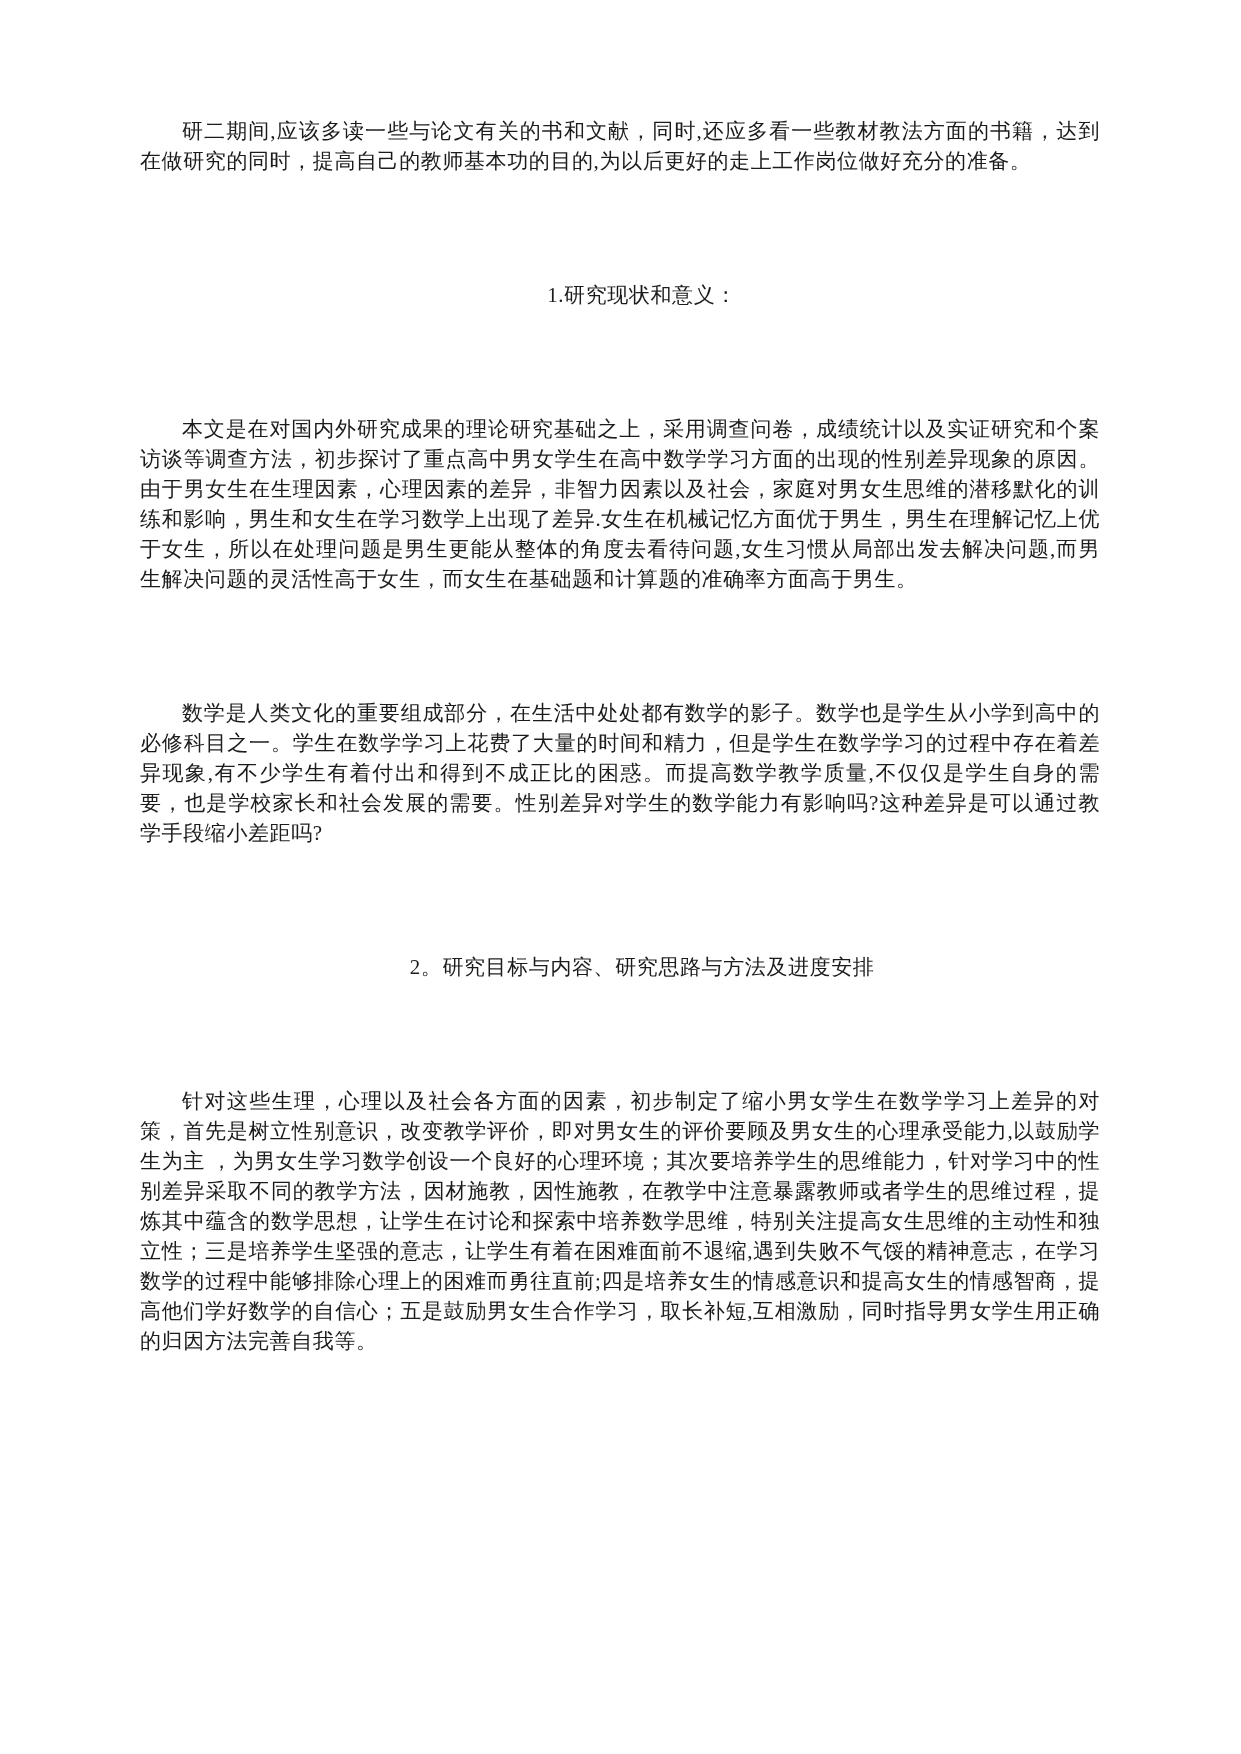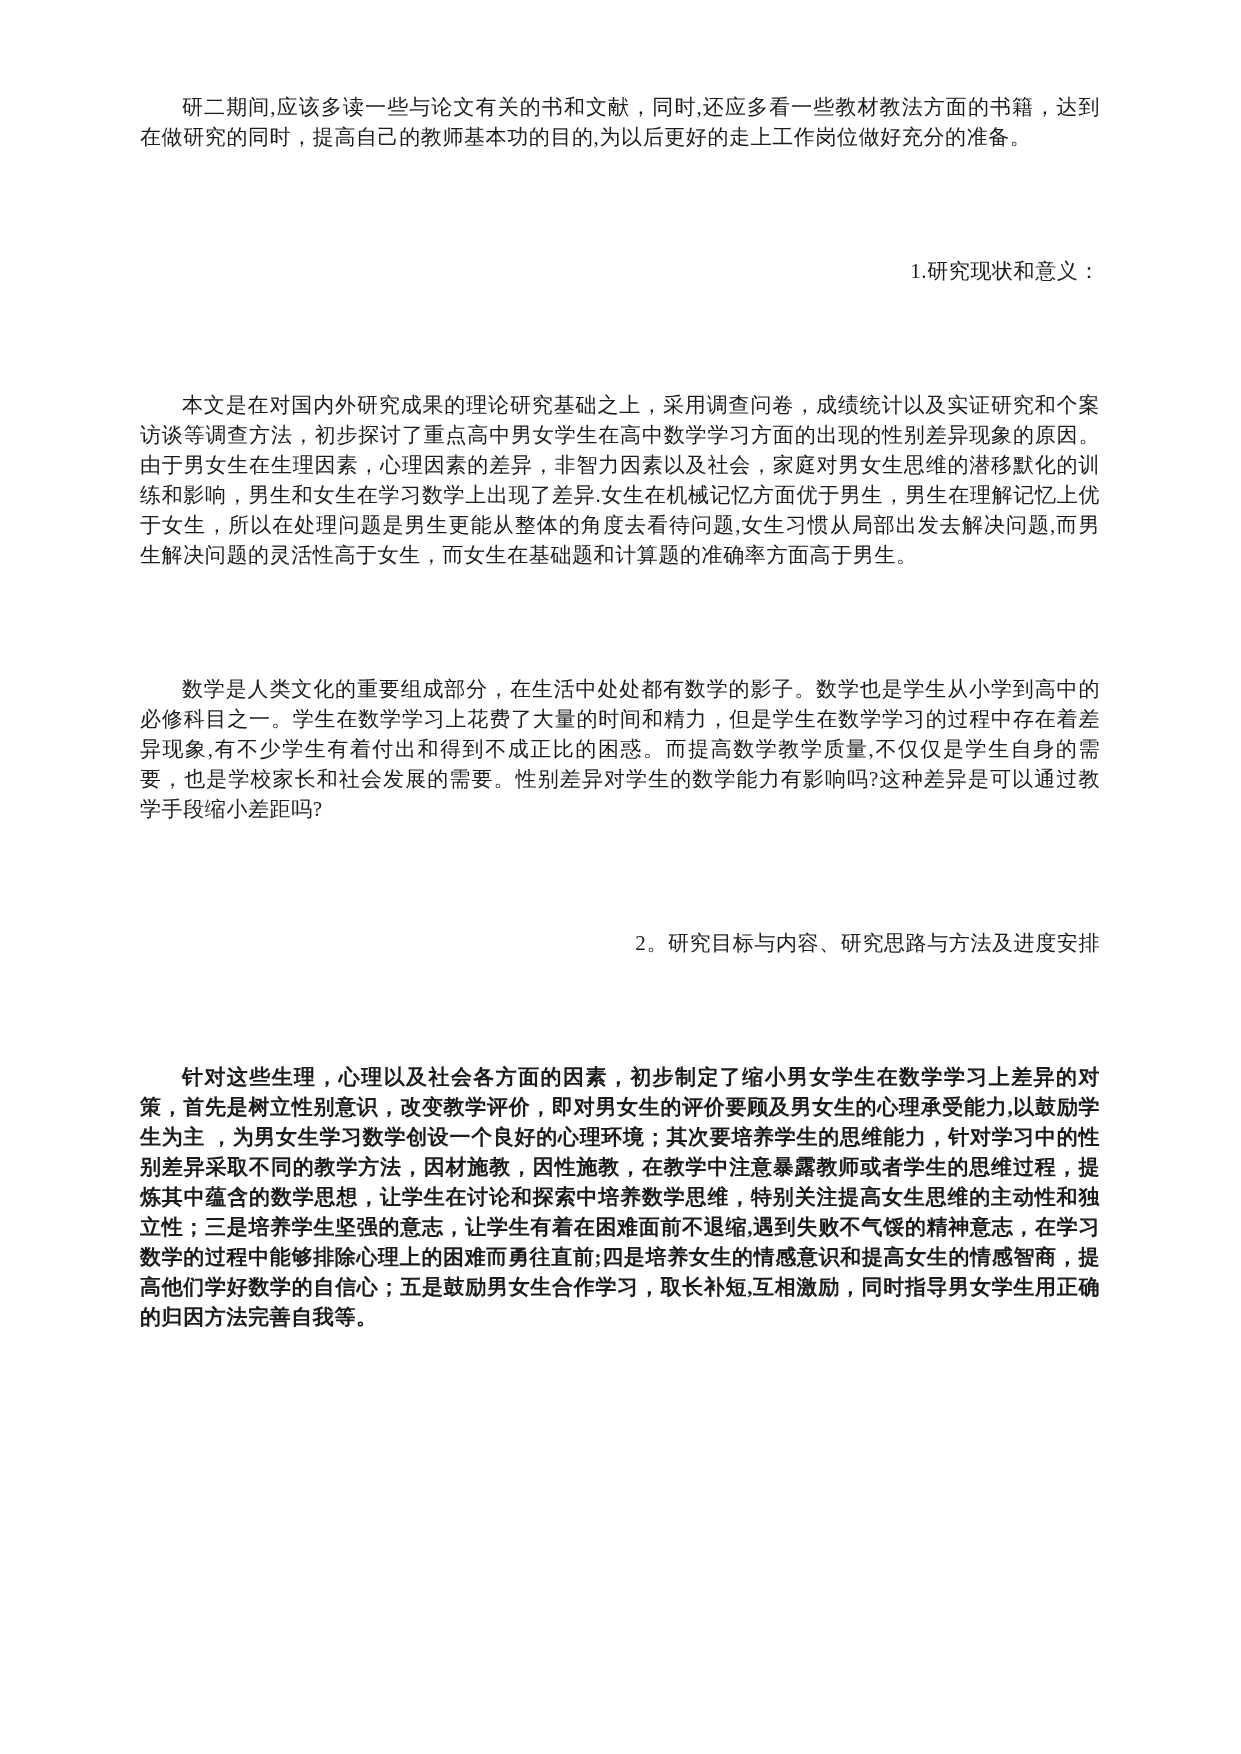--- a/index.html
+++ b/index.html
@@ -7,41 +7,40 @@
     padding: 0;
     background: #ffffff;
   }
   .page {
     position: relative;
     width: 1241px;
     min-height: 1754px;
     margin: 0 auto;
     background: #ffffff;
     box-sizing: border-box;
-    padding: 92px 141px 120px 140px;
+    padding: 116px 141px 120px 140px;
     font-family: "Liberation Serif", "DejaVu Serif", serif;
     color: #1b1b1b;
   }
   .block {
     font-size: 21px;
     line-height: 30px;
     letter-spacing: 0.6px;
     text-align: justify;
     text-justify: inter-ideograph;
     text-indent: 2em;
     margin: 0 0 104px 0;
     word-break: break-all;
   }
   .block.heading {
-    text-align: right;
+    text-align: center;
     text-indent: 2.1em;
   }
   .block:last-child {
     margin-bottom: 0;
-    font-weight: bold;
   }
 </style>
 </head>
 <body>
 
 <div class="page">
   <p class="block paragraph">研二期间,应该多读一些与论文有关的书和文献，同时,还应多看一些教材教法方面的书籍，达到在做研究的同时，提高自己的教师基本功的目的,为以后更好的走上工作岗位做好充分的准备。</p>
 
   <p class="block heading">1.研究现状和意义：</p>
 

